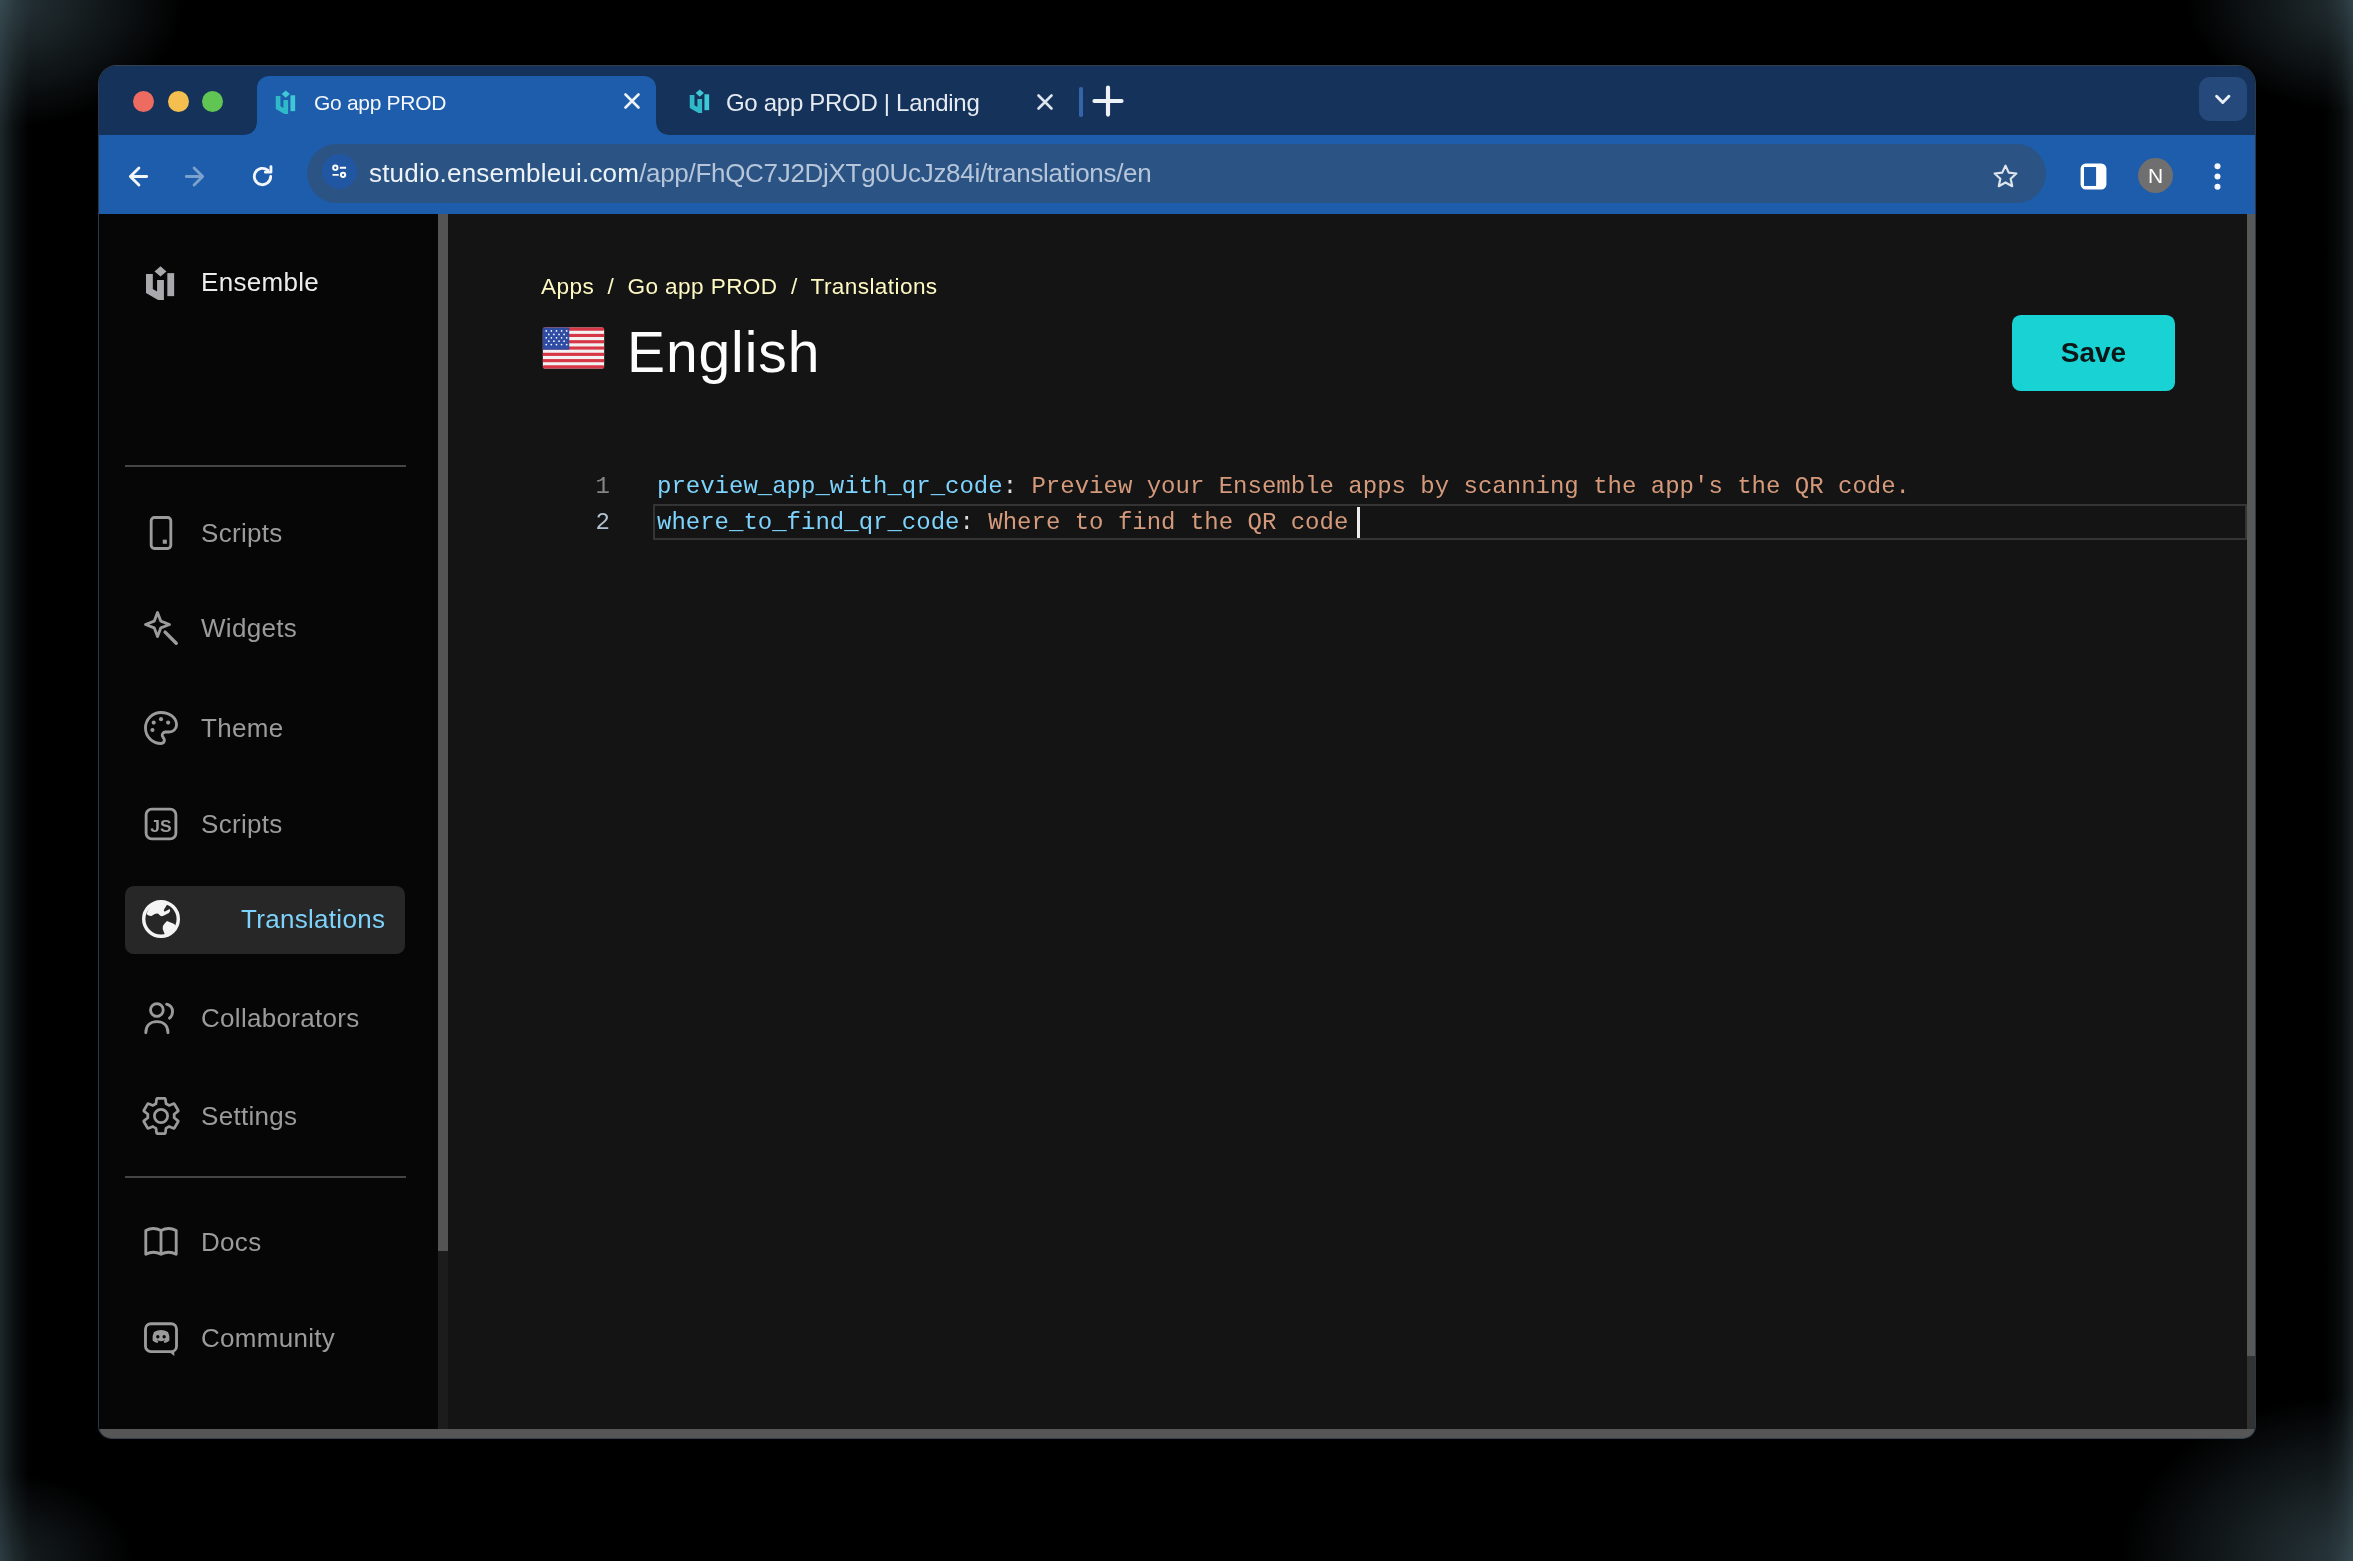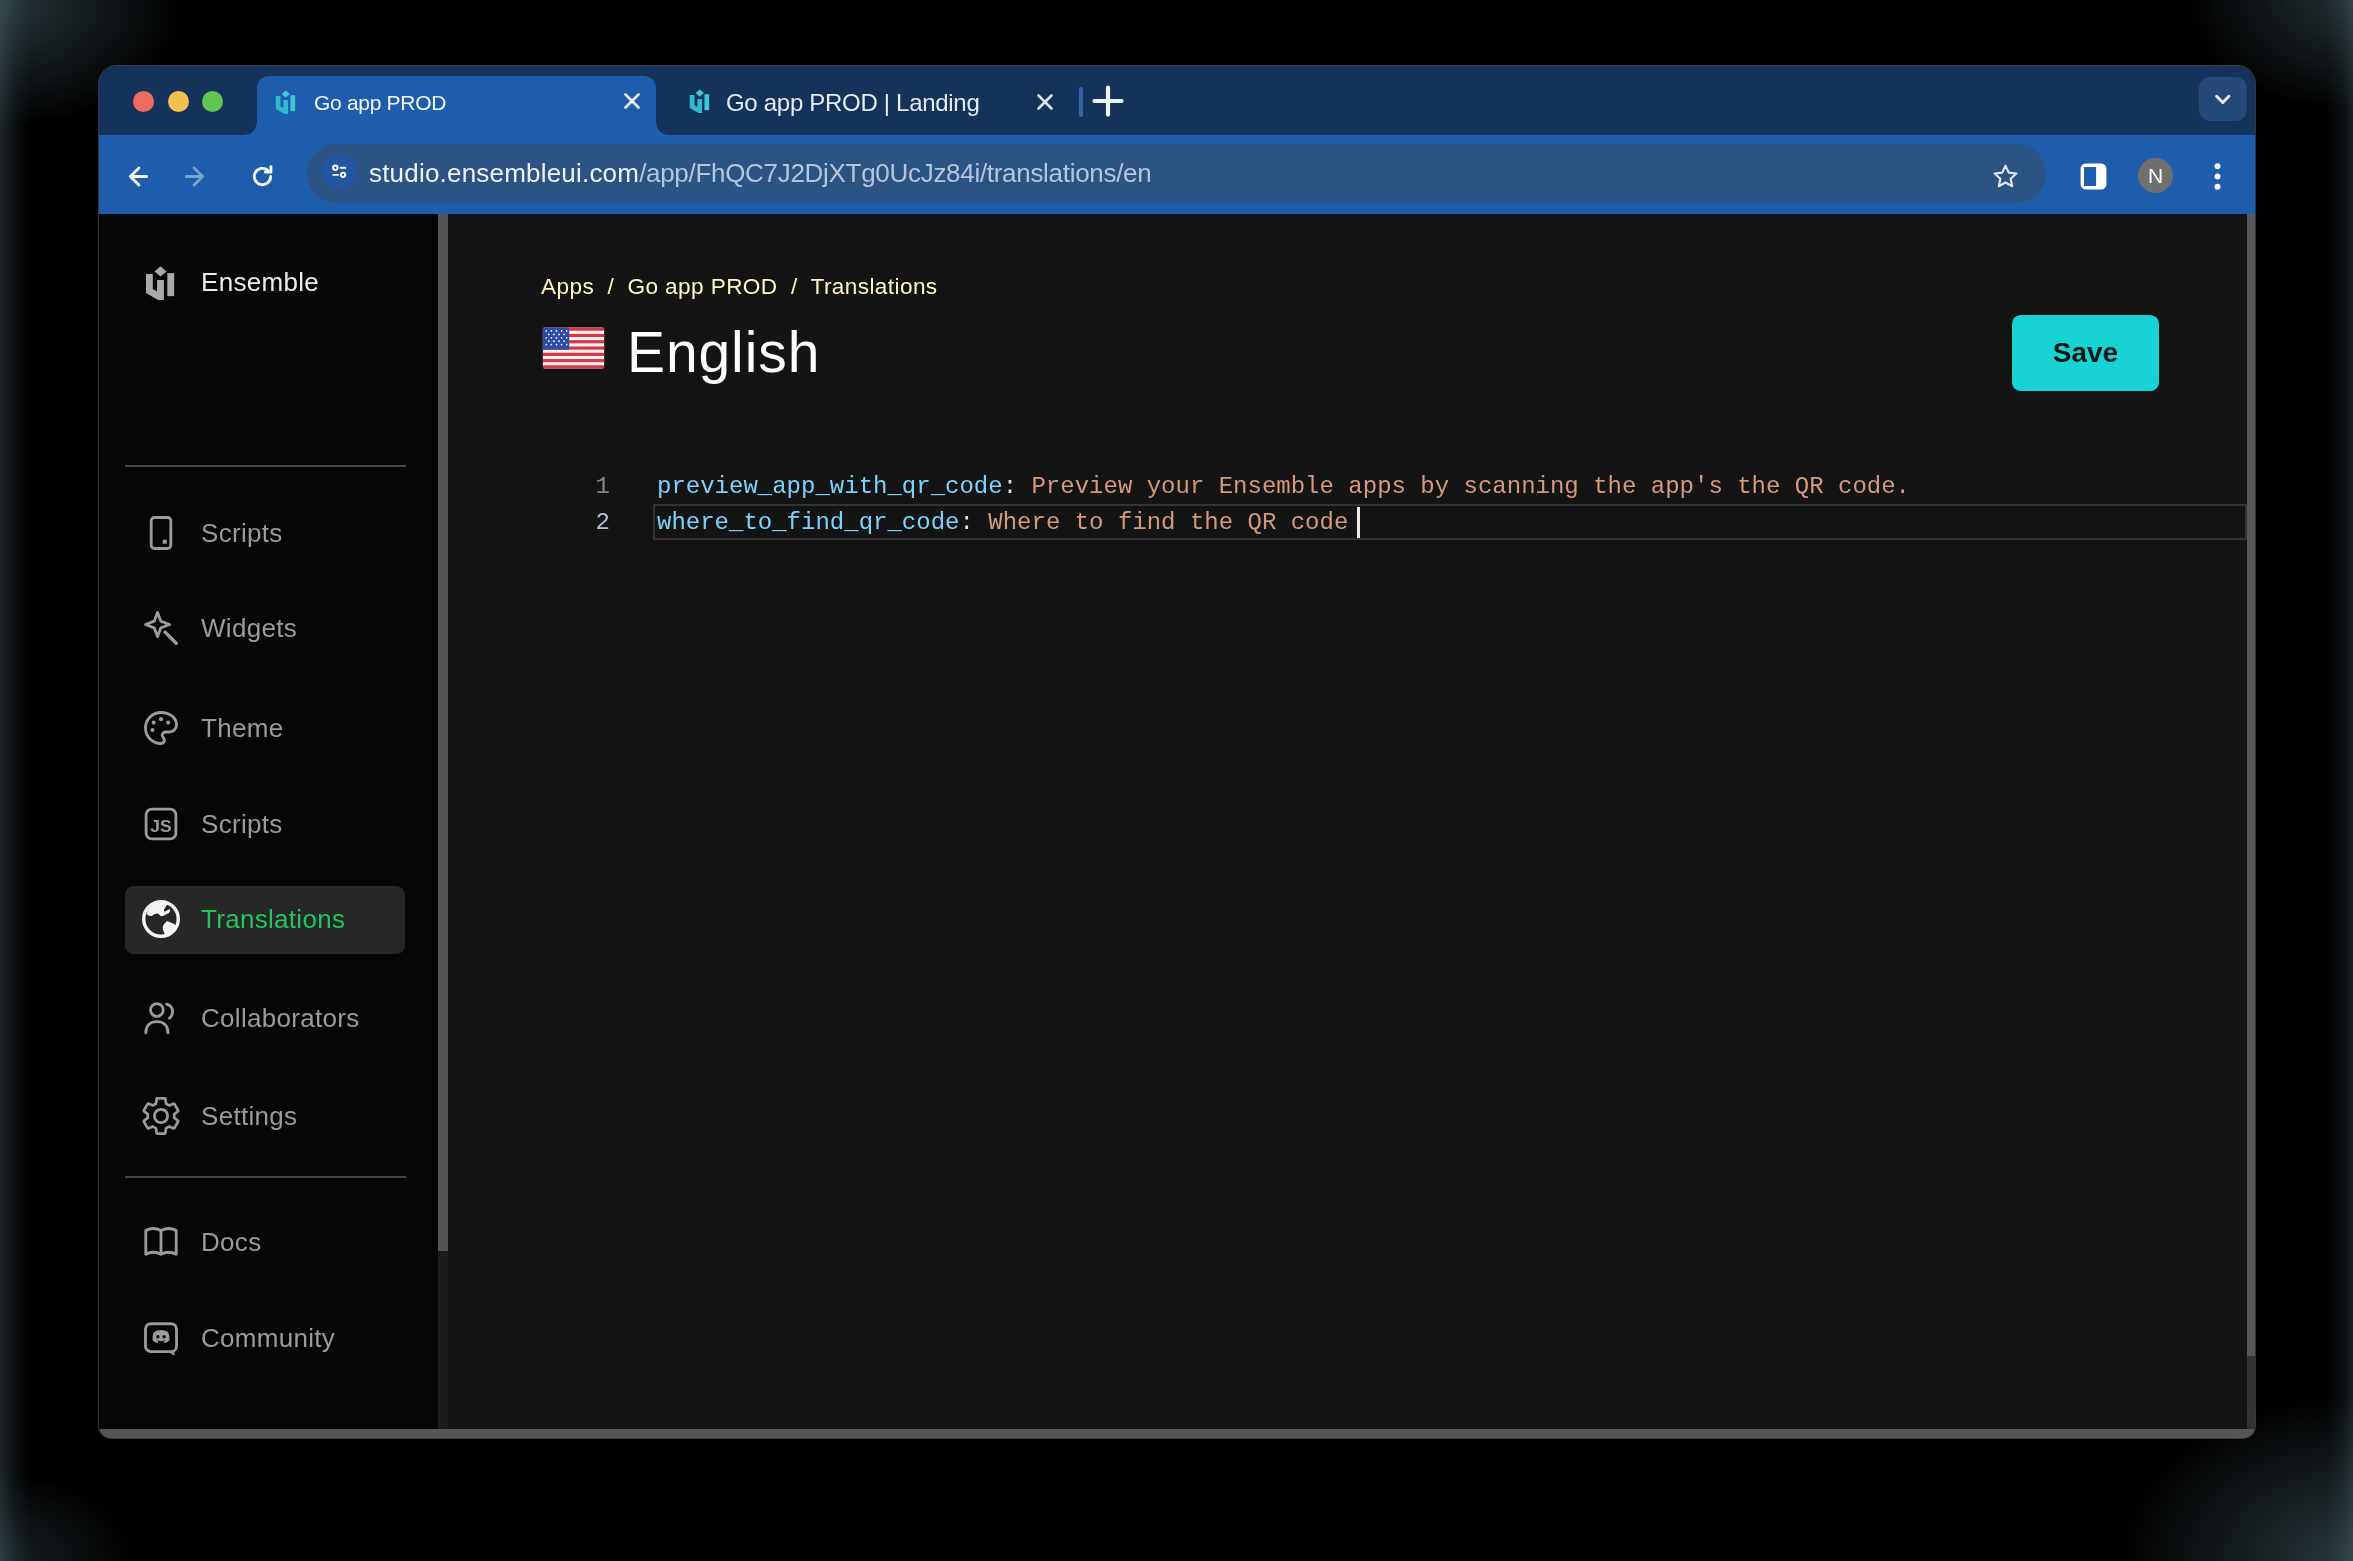--- a/index.html
+++ b/index.html
@@ -69,21 +69,21 @@
   .sdiv { position:absolute; left:26px; width:281px; height:1.7px; background:#454545; }
   #sel { position:absolute; left:26px; top:672px; width:280px; height:68px; border-radius:8.7px; background:#272727; }
 
   #main { position:absolute; left:349px; top:0; width:1807px; height:100%; }
   #mscroll { position:absolute; left:1799px; top:0; width:7.8px; height:100%; background:#323232; }
   #mscroll .thumb { position:absolute; left:0; top:0; width:7.8px; height:1142px; background:#585858; }
   #crumbs { position:absolute; left:93px; top:60px; font-size:22.6px; color:#fef9c3; letter-spacing:0.4px; }
   #titlerow { position:absolute; left:94px; top:108px; height:61px; }
   #flag { position:absolute; left:0; top:3.5px; width:63px; height:44px; }
   #title { position:absolute; left:85px; top:-3.5px; font-size:57px; font-weight:300; color:#fdfdfd; letter-spacing:0.9px; white-space:nowrap; }
-  #savebtn { position:absolute; left:1564px; top:101px; width:147px; height:76px; border-radius:8.7px;
+  #savebtn { position:absolute; left:1564px; top:101px; width:163px; height:76px; border-radius:8.7px;
     background:#19d2d4; color:#0d1718; font-size:28px; font-weight:bold; text-align:center; line-height:76px; }
   #lnums { position:absolute; left:123px; top:255px; width:39px; text-align:right;
     font-family:"Liberation Mono", monospace; font-size:24px; line-height:36px; color:#858585; }
   #lnums .cur { color:#b3c0d0; }
   #codebox { position:absolute; left:209px; top:255px; font-family:"Liberation Mono", monospace;
     font-size:24px; line-height:36px; color:#dcdcdc; white-space:pre; }
   #codebox .k { color:#7dd3fc; }
   #codebox .v { color:#d49a7b; }
   #activeline { position:absolute; left:205px; top:290px; width:1594px; height:36px; border:2.6px solid #343434; }
   #cursor { position:absolute; left:909px; top:293px; width:2.6px; height:31px; background:#ececec; }
@@ -206,21 +206,21 @@
           </svg>
         <div class="lbl">Scripts</div>
       </div>
       <div id="sel"></div>
       <div class="sitem" style="top:671px;">
         <svg viewBox="0 0 40 40">
             <circle cx="20" cy="20" r="18.2" fill="none" stroke="#f4f4f4" stroke-width="3.6"></circle>
             <path fill="#f4f4f4" d="M4.8 14.8 Q7.2 5.8 16 2.9 Q22 1.6 26.6 4.6 L23.2 9.9 Q22.2 12.7 24.7 11.9 L29.2 9.6 Q30.6 11.7 28.3 13.7 L22.6 16.7 Q19.6 17.9 18.2 15.6 Q16.8 13.3 13.4 14.8 L10 16.8 Q6.8 17 4.8 14.8 Z"></path>
             <path fill="#f4f4f4" d="M26.3 22 L33.4 25 Q36.2 26.6 34 30 Q30.3 35.5 24.1 36.7 L21.8 30.4 Q21.2 27 24 24.4 Z"></path>
           </svg>
-        <div class="lbl" style="color:#22c55e;">Translations</div>
+        <div class="lbl" style="color:#7dd3fc;margin-left:40px;">Translations</div>
       </div>
       <div class="sitem" style="top:770px;text-align:right;">
         <svg viewBox="0 0 24 24">
             <circle cx="9.4" cy="7" r="4" stroke="#9b9b9b" stroke-width="1.8" fill="none"></circle>
             <path d="M2.4 21.3 c0 -4.8 3.2 -7 7 -7 s7 2.2 7 7" stroke="#9b9b9b" stroke-width="1.8" fill="none" stroke-linecap="round"></path>
             <path d="M15.6 3.3 c2.3 .7 3.7 2.5 3.7 4.8 0 1.6 -.7 3 -1.9 4" stroke="#9b9b9b" stroke-width="1.8" fill="none" stroke-linecap="round"></path>
           </svg>
         <div class="lbl">Collaborators</div>
       </div>
       <div class="sitem" style="top:868px;">

